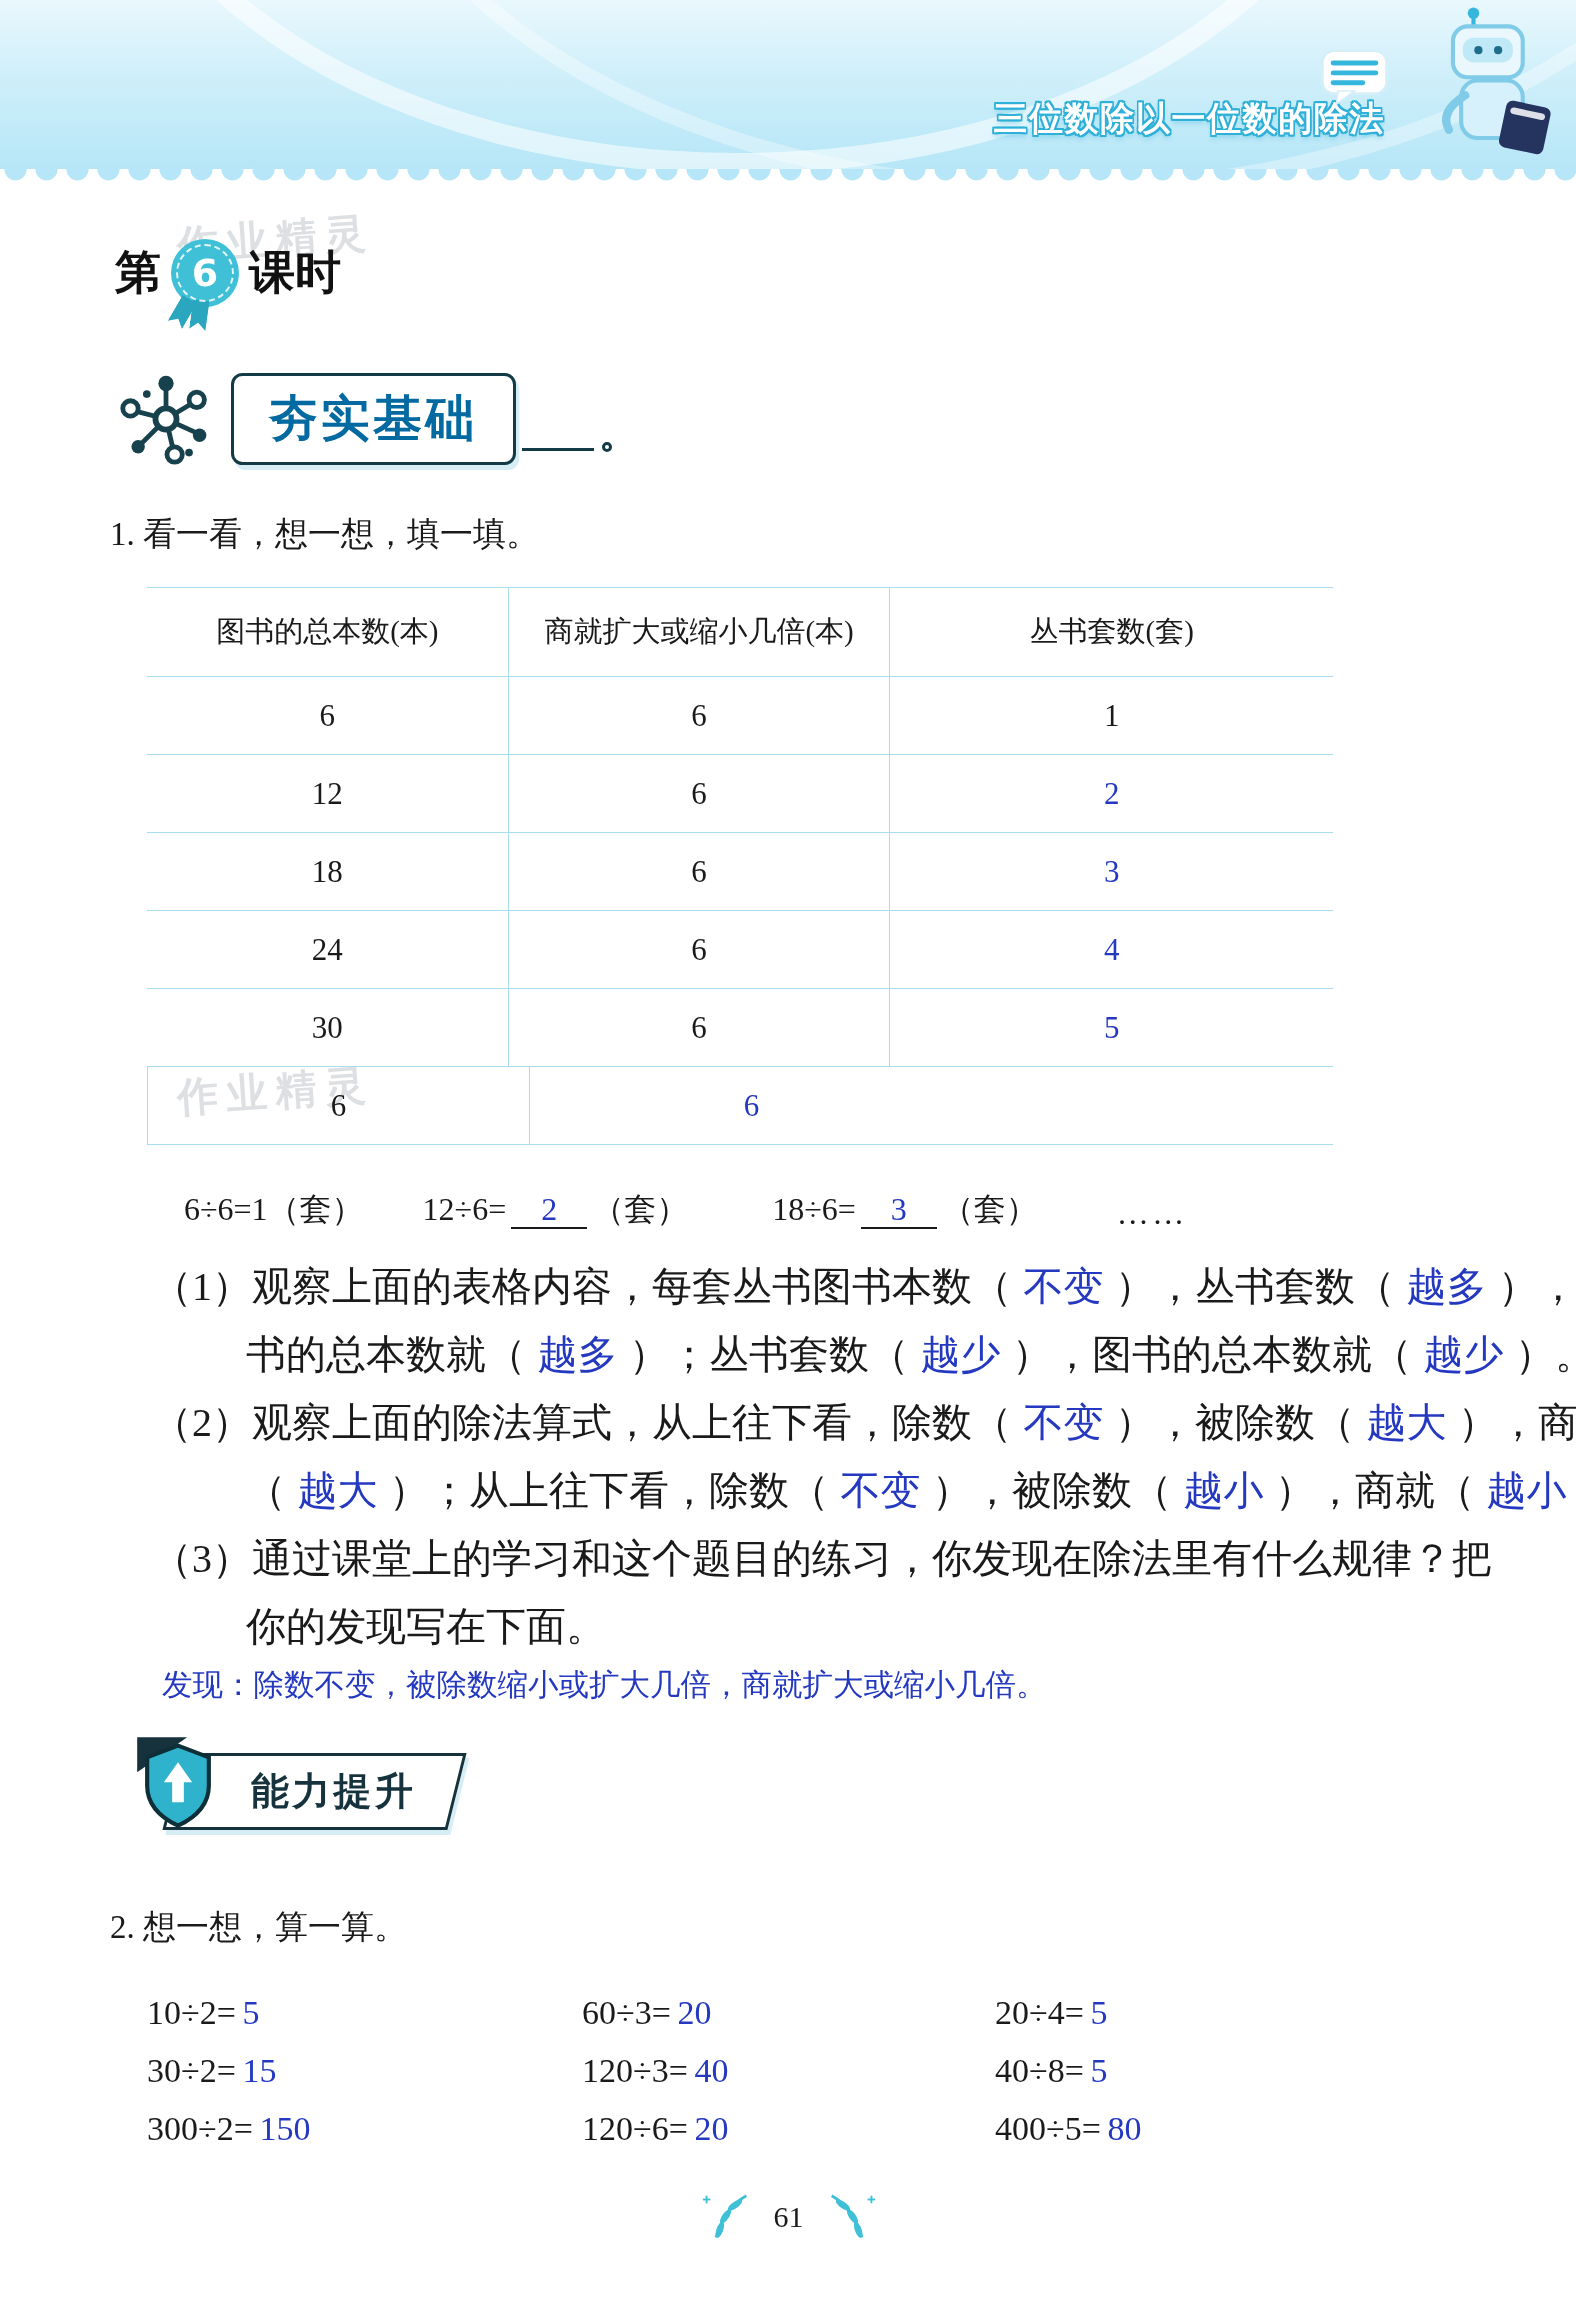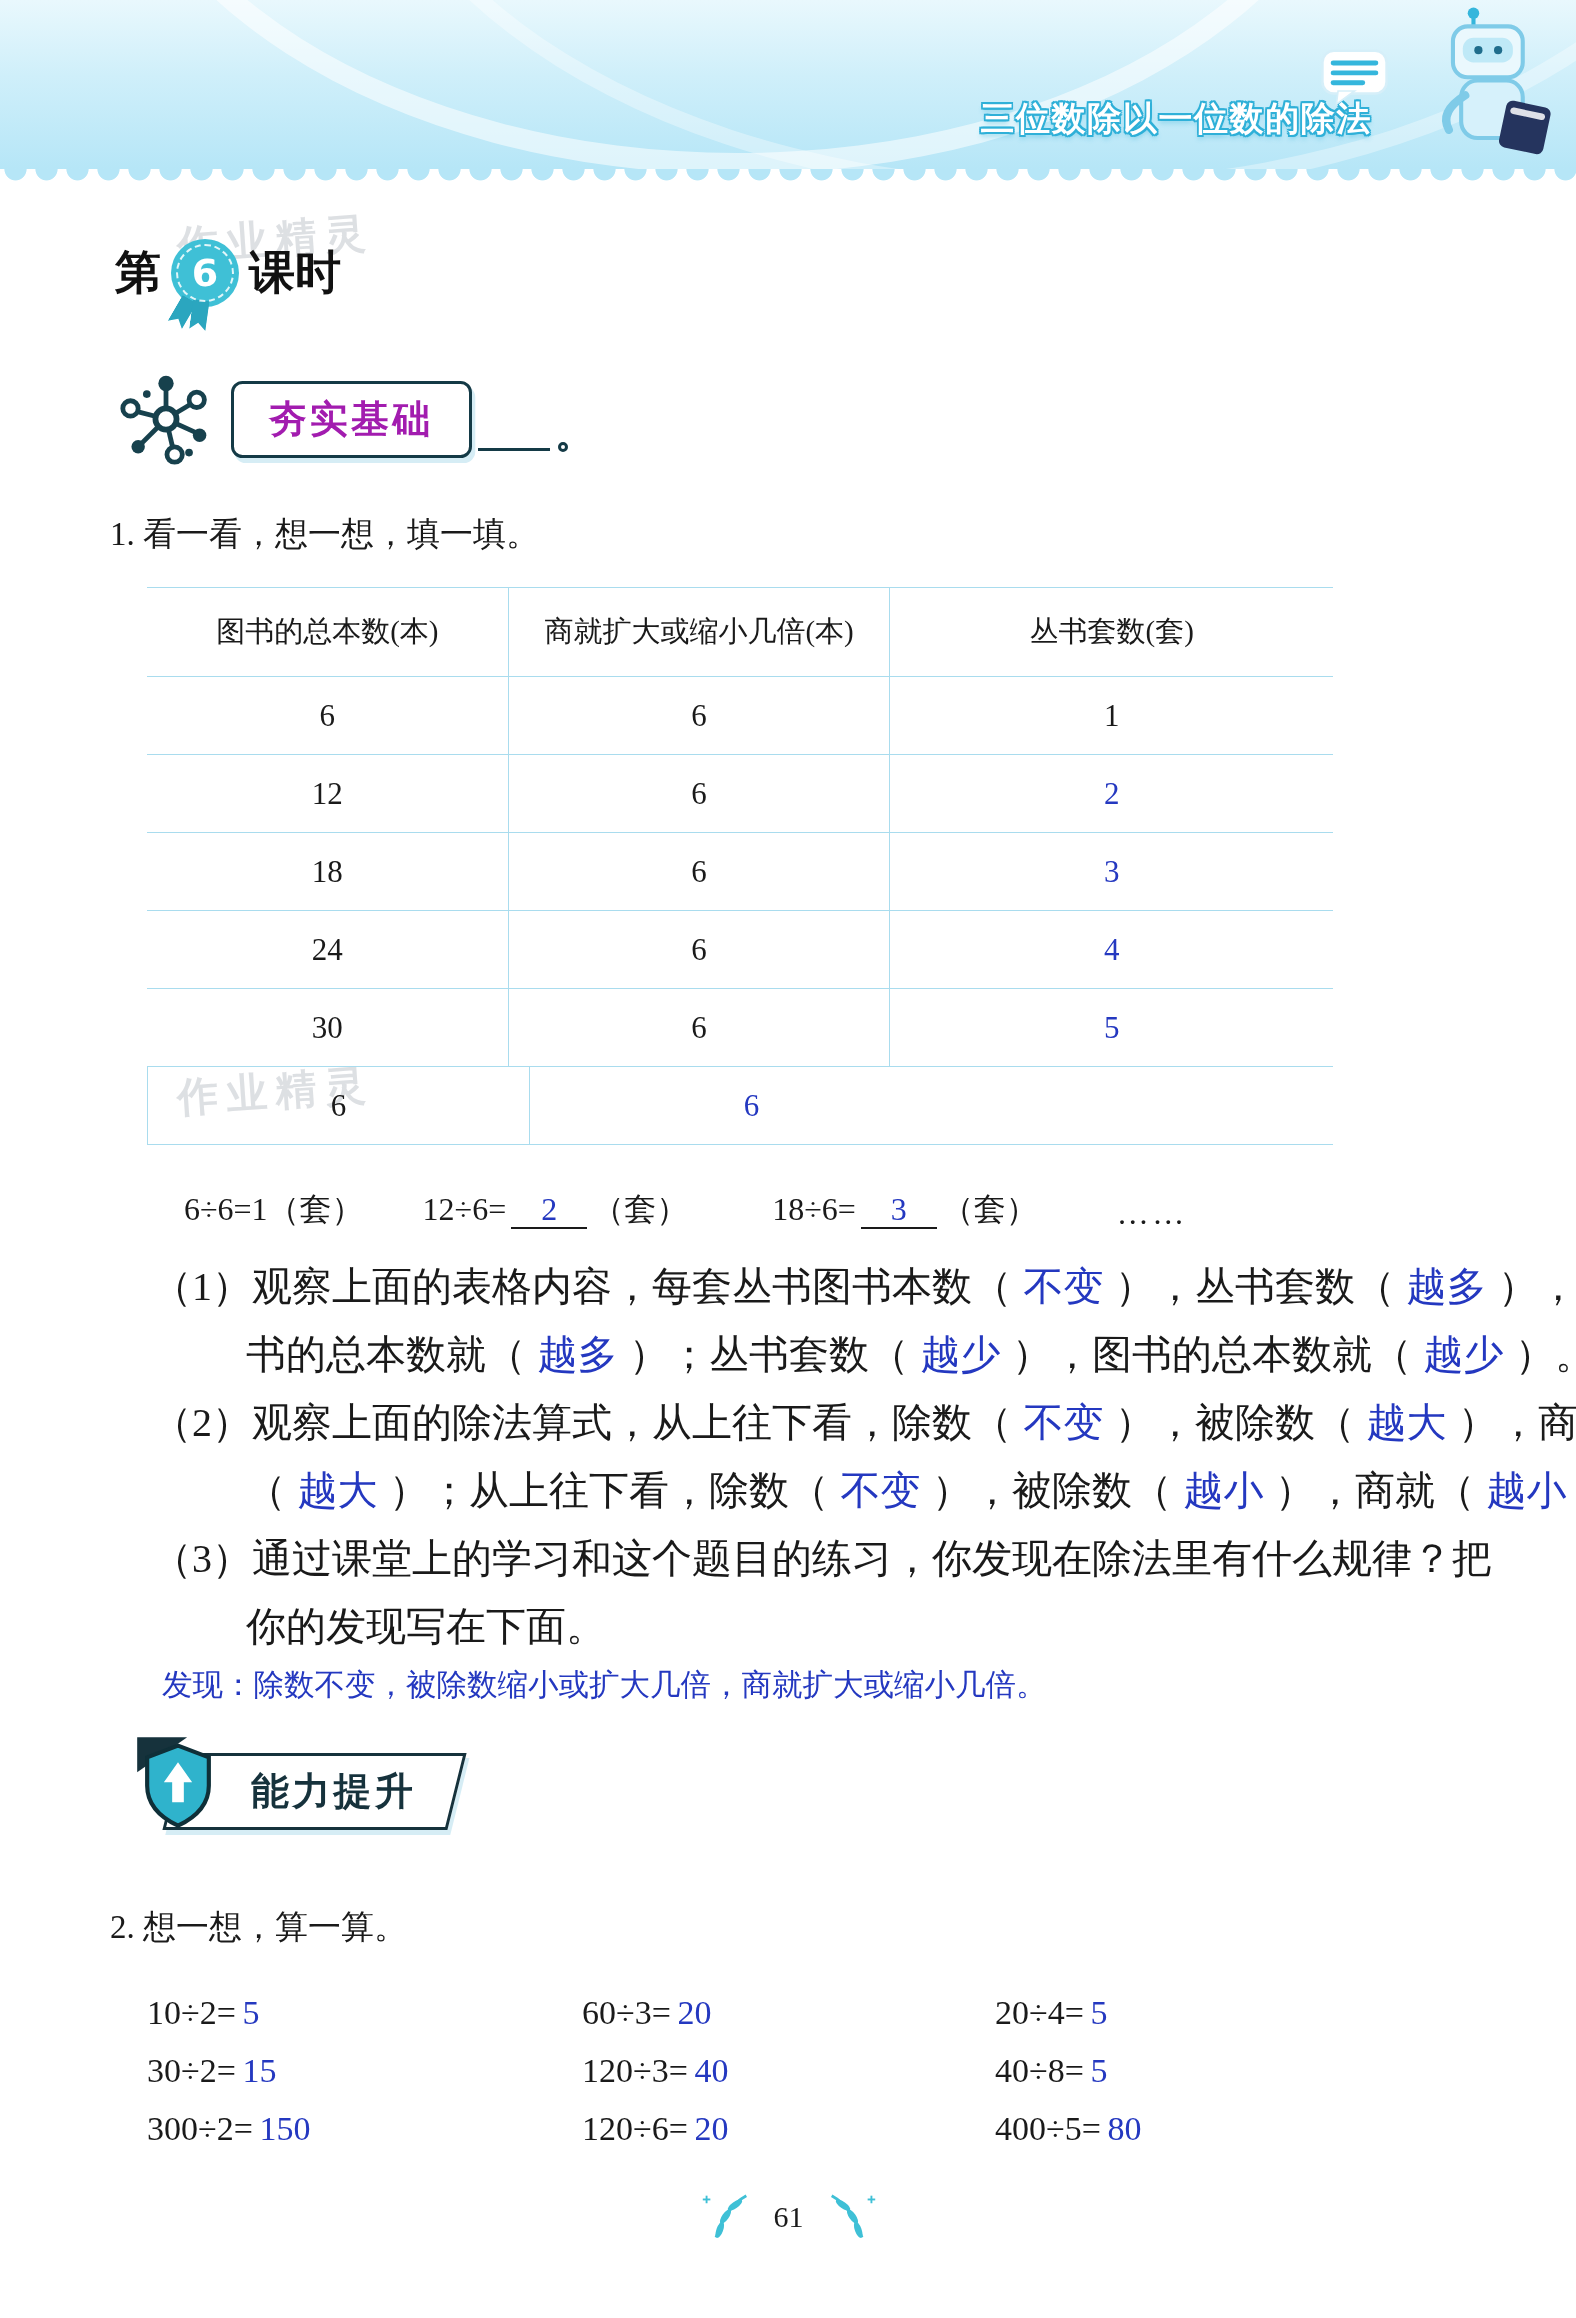--- a/index.html
+++ b/index.html
@@ -20,21 +20,21 @@
   .banner .clip { position:absolute; inset:0; overflow:hidden; }
   .banner .clip::before {
     content:""; position:absolute; width:1235px; height:782px; left:99px; top:-650px;
     border-radius:50%; border:21.4px solid rgba(255,255,255,.55);
   }
   .banner .clip::after {
     content:""; position:absolute; width:1400px; height:865px; left:346px; top:-700px;
     border-radius:50%; border:16.5px solid rgba(255,255,255,.35);
   }
   .banner-title {
-    position:absolute; right:205px; top:96px; z-index:4;
+    position:absolute; right:192px; top:96px; z-index:4;
     font-family:"DejaVu Sans","Liberation Sans",sans-serif; font-weight:900;
     font-size:34px; letter-spacing:1.6px; color:#fff;
     text-shadow:1.6px 0 0 #2fb0d8,-1.6px 0 0 #2fb0d8,0 1.6px 0 #2fb0d8,0 -1.6px 0 #2fb0d8,
       1.6px 1.6px 0 #2fb0d8,-1.6px -1.6px 0 #2fb0d8,1.6px -1.6px 0 #2fb0d8,-1.6px 1.6px 0 #2fb0d8,
       0 4.1px 5.8px rgba(47,176,216,.45);
   }
   .speech { position:absolute; right:188px; top:48px; z-index:4; }
   .robot  { position:absolute; right:13px;  top:5px;  z-index:4; }
   .scallop {
     position:absolute; left:0; right:0; top:169px; height:16.5px; z-index:3;
@@ -73,21 +73,21 @@
   }
   .r1 { left:3.3px;  bottom:-20px; transform:rotate(30deg); }
   .r2 { left:20px; bottom:-23px; transform:rotate(8deg); }
 
   
   .sec-basics { display:flex; align-items:center; margin:58px 0 0 118px; gap:16.5px; height:100px; position:relative; z-index:1; }
   .sec-box {
     border:3.3px solid #143a46; border-radius:11.5px; background:#fff;
     padding:10px 35px; box-shadow:3.3px 5px 0 #d6edf5;
     font-family:Liberation Serif, serif;
-    font-size:38px; font-weight:900; color:#a21caf; letter-spacing:3.3px;
+    font-size:49px; font-weight:900; color:#0369a1; letter-spacing:3.3px;
   }
   .sec-tail { width:72px; height:3.3px; background:#143a46; position:relative; align-self:flex-end; margin:0 0 18px -10px; }
   .tail-dot { position:absolute; right:-18px; top:-5.8px; width:10px; height:10px; background:#fff; border:3.3px solid #143a46; border-radius:50%; }
 
   .sec-adv { position:relative; margin:35px 0 0 124px; height:102px; width:461px; z-index:1; }
   .adv-box {
     position:absolute; left:48px; top:8.2px;
     border:3.3px solid #16323c; background:#fff; transform:skewX(-14deg);
     padding:10px 38px 10px 76px; box-shadow:4.1px 5px 0 #d6edf5;
   }

